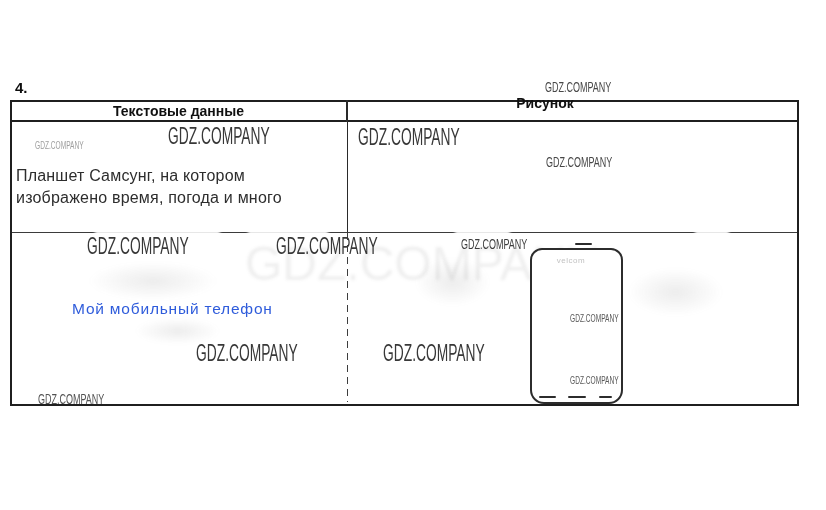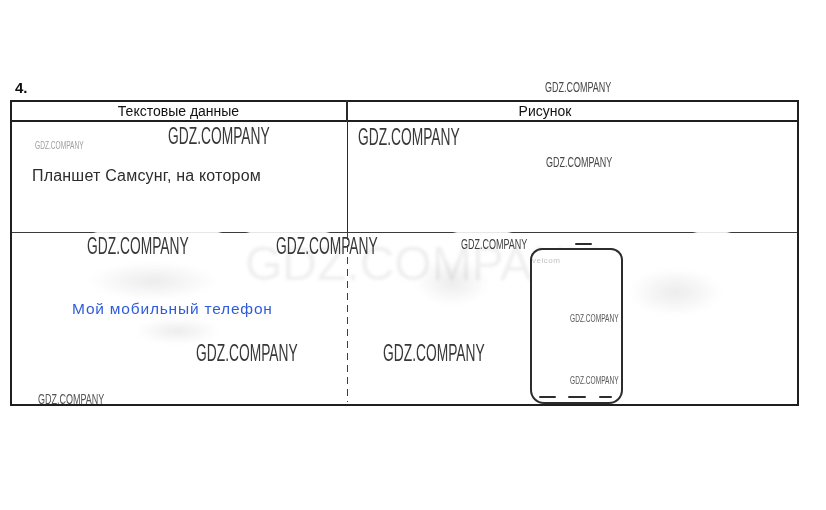--- a/index.html
+++ b/index.html
@@ -22,33 +22,33 @@
 
   
   .t-outer{left:10px;top:100px;width:785px;height:302px;border:2px solid #1f1f1f;}
   .hline{background:#1f1f1f;}
   .vline{background:#2a2a2a;}
   .vline-dashed{background:repeating-linear-gradient(to bottom,#3d3d3d 0 7px,transparent 7px 12px);}
   .smudge{background:rgba(255,255,255,0.88);filter:blur(1.5px);}
   .blob{border-radius:50%;background:radial-gradient(ellipse at center,rgba(110,110,110,0.13),rgba(110,110,110,0) 70%);filter:blur(2px);}
 
   .hdr{height:22px;display:flex;align-items:center;justify-content:center;
-       font-weight:normal;font-size:14px;color:#101010;}
+       font-weight:bold;font-size:14px;color:#101010;}
 
   .para{font-size:16px;line-height:22px;color:#2d2d2d;letter-spacing:0.2px;}
-  .para span{display:block;margin-left:16px;}
+  .para span{display:block;}
   .faded-line{font-size:15.5px;color:#1d4ed8;letter-spacing:0.8px;opacity:0.92;}
 
   .num{font-weight:bold;font-size:15px;color:#0d0d0d;}
 
   
   .phone{left:530px;top:248px;width:89px;height:152px;border:2px solid #2c2c2c;
          border-radius:12px 12px 14px 14px;background:#fff;}
   .phone .dash{position:absolute;height:2px;background:#2c2c2c;border-radius:1px;}
-  .status-txt{position:absolute;left:0;right:11px;top:6px;text-align:left;
+  .status-txt{position:absolute;left:0;right:11px;top:6px;text-align:center;
               font-size:8px;color:#c2c2c2;letter-spacing:0.5px;}
   .time-txt{position:absolute;left:0;right:0;top:28px;text-align:center;
             font-size:22px;color:#a0a0a0;letter-spacing:2px;opacity:0.8;
             font-family:"DejaVu Sans",sans-serif;}
 </style>
 </head>
 <body>
 
 <div class="canvas">
 
@@ -76,30 +76,31 @@
   <div class="abs vline" style="left:346px;top:100px;width:2px;height:22px;"></div>
   <div class="abs vline" style="left:347px;top:122px;width:1px;height:110px;"></div>
   <div class="abs vline-dashed" style="left:347px;top:233px;width:1px;height:169px;"></div>
 
   <div class="abs smudge" style="left:95px;top:228px;width:125px;height:8px;"></div>
   <div class="abs smudge" style="left:248px;top:228px;width:80px;height:8px;"></div>
   <div class="abs smudge" style="left:455px;top:229px;width:55px;height:7px;"></div>
   <div class="abs smudge" style="left:695px;top:229px;width:34px;height:7px;"></div>
 
   <div class="abs hdr" style="left:10px;top:100px;width:337px;">Текстовые данные</div>
-  <div class="abs hdr" style="left:347px;top:100px;width:396px;">Рисунок</div>
+  <div class="abs hdr" style="left:347px;top:92px;width:396px;">Рисунок</div>
 
   <div class="abs" style="left:35px;top:135px;">
     <span class="wm wm-s wm-light">GDZ.COMPANY</span>
   </div>
   <div class="abs" style="left:168px;top:125px;">
     <span class="wm wm-l">GDZ.COMPANY</span>
   </div>
   <div class="abs para" style="left:16px;top:165px;width:325px;">
     <span>Планшет Самсунг, на котором</span>
+    <span>изображено время, погода и много</span>
   </div>
 
   <div class="abs" style="left:358px;top:126px;">
     <span class="wm wm-l">GDZ.COMPANY</span>
   </div>
   <div class="abs" style="left:546px;top:153px;">
     <span class="wm wm-m">GDZ.COMPANY</span>
   </div>
 
   <div class="abs" style="left:87px;top:235px;">

